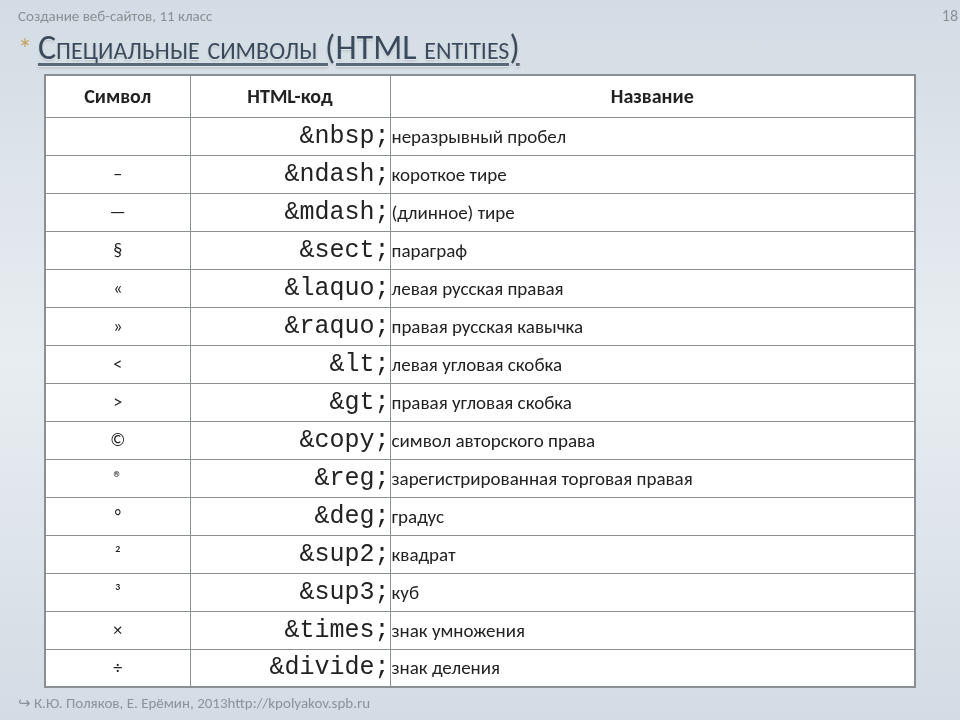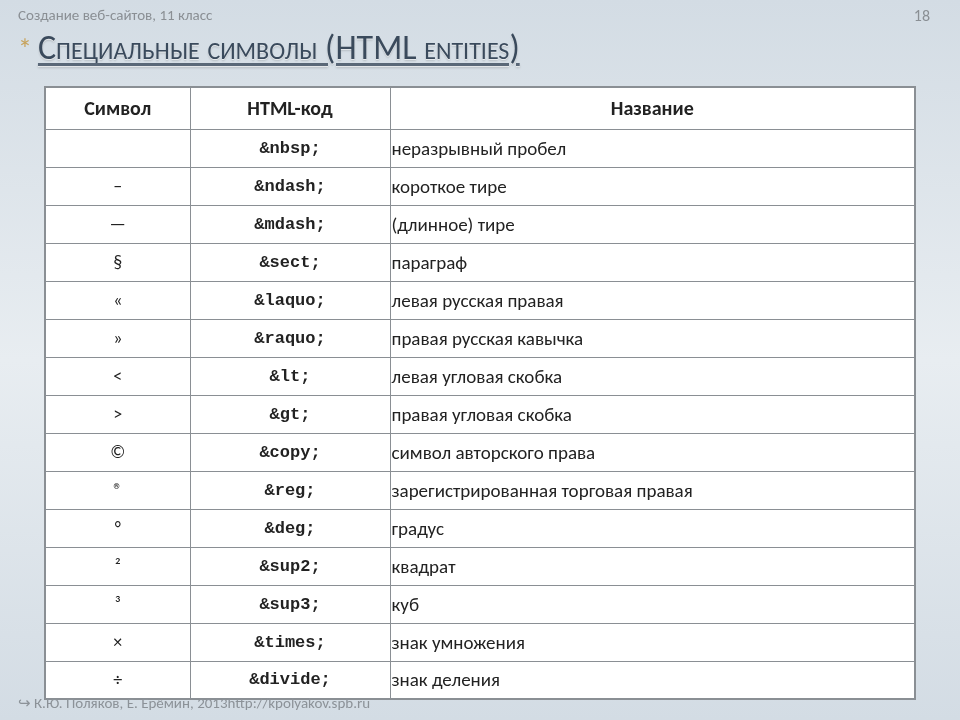--- a/index.html
+++ b/index.html
@@ -7,21 +7,22 @@
     width: 960px;
     height: 720px;
     font-family: Calibri, Arial, sans-serif;
     background: linear-gradient(to bottom, #d3dce4 0%, #e8edf1 50%, #d3dce4 100%);
     position: relative;
     overflow: hidden;
   }
   .header {
     display: flex;
     justify-content: space-between;
-    padding: 6px 30px 0 18px;
+    align-items: center;
+    padding: 6px 2px 0 18px;
     color: #8a8f94;
     font-size: 15px;
   }
   .page-number { font-size: 16px; font-weight: normal; margin-left: 29px; }
   .title-row {
     display: flex;
     align-items: baseline;
     padding: 2px 18px 6px 18px;
   }
   .asterisk {
@@ -35,21 +36,20 @@
     font-size: 34px;
     font-weight: 400;
     font-variant: small-caps;
     text-decoration: underline;
     text-decoration-color: #5a6878;
     text-underline-offset: 4px;
     text-shadow: 0 1px 0 rgba(255,255,255,0.6), 0 2px 2px rgba(0,0,0,0.15);
   }
   .table-wrap {
     padding: 0 44px;
-    margin-top: 12px;
   }
   table {
     width: 100%;
     border-collapse: collapse;
     background: #fff;
     border: 2px solid #8a8f94;
   }
   th, td {
     border: 1px solid #8a8f94;
     font-size: 19px;
@@ -64,25 +64,25 @@
     background: #fff;
     font-size: 20px;
     height: 42px;
   }
   td.symbol {
     text-align: center;
     width: 145px;
     font-size: 18px;
   }
   td.code {
-    text-align: center;
+    text-align: right;
     width: 200px;
     font-family: Consolas, "Courier New", monospace;
-    font-weight: bold;
-    font-size: 17px;
+    font-weight: normal;
+    font-size: 25px;
   }
   td.desc {
     padding-left: 1px;
   }
   .footer {
     position: absolute;
     bottom: 8px;
     left: 0;
     right: 0;
     display: flex;

